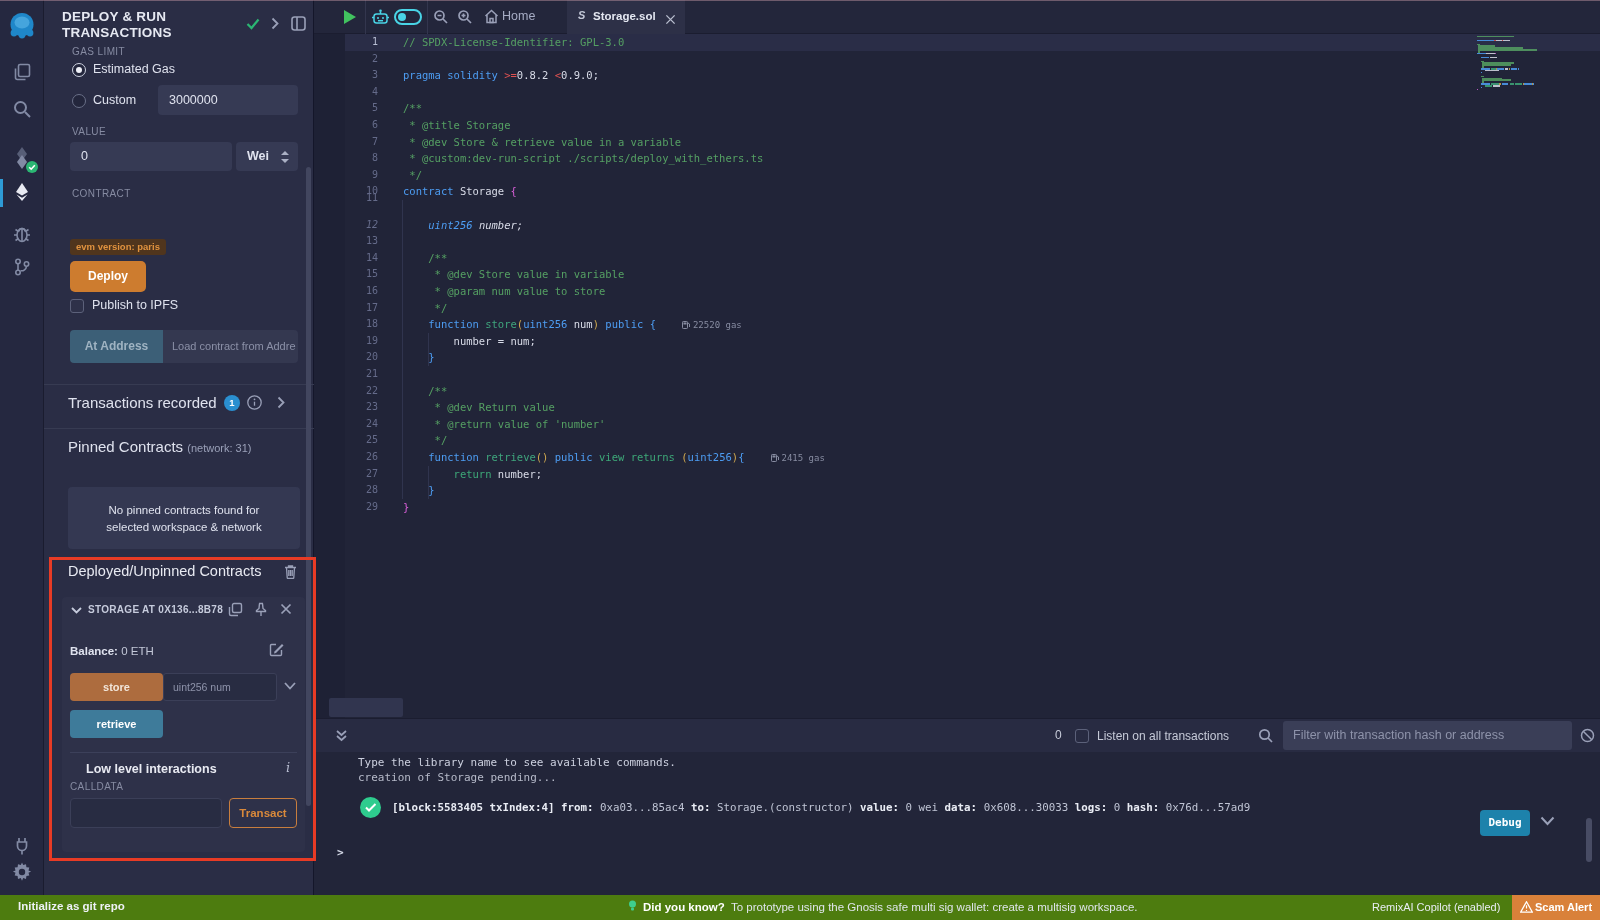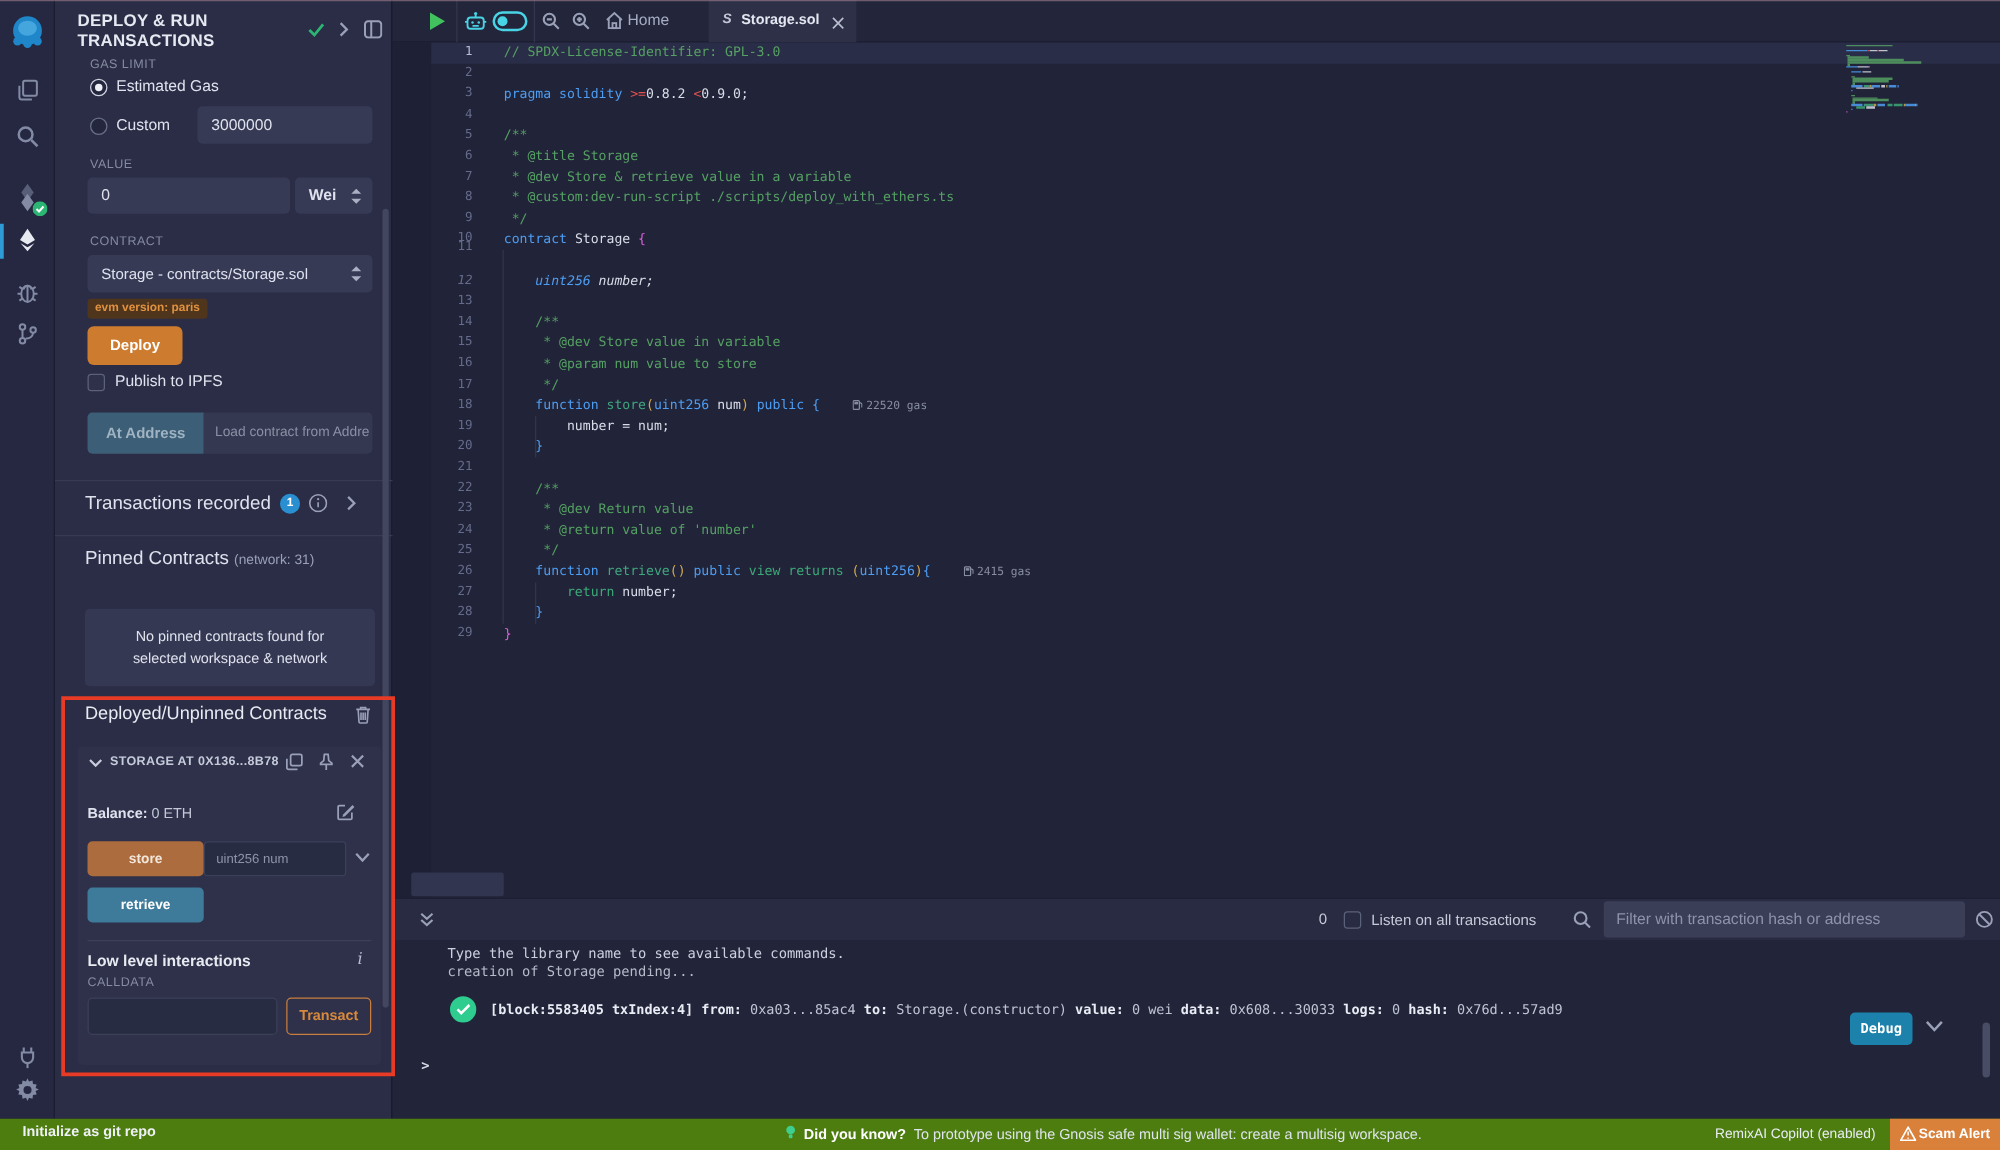--- a/index.html
+++ b/index.html
@@ -41,21 +41,21 @@
 
 
 #card { position:absolute; left:18px; top:597px; width:243px; height:255px; background:#2e3149; border-radius:4px; }
 #card-header-label { position:absolute; left:26px; top:7px; font-size:10px; font-weight:700; letter-spacing:.3px; color:#c6cbdc; }
 #balance-line { position:absolute; left:8px; top:48px; font-size:11.5px; color:#c3c8d8; }
 #balance-line b { color:#dfe2ee; }
 #store-btn { position:absolute; left:8px; top:76px; width:93px; height:28px; background:#ad6c3e; border-radius:4px; color:#f2e6da; font-size:11px; font-weight:700; text-align:center; line-height:28px; }
 #store-input { position:absolute; left:101px; top:76px; width:114px; height:28px; background:#282c42; border:1px solid #3b3f58; border-radius:3px; font-size:10.5px; color:#8e93aa; line-height:26px; padding-left:9px; }
 #retrieve-btn { position:absolute; left:8px; top:113px; width:93px; height:28px; background:#3e7b9a; border-radius:4px; color:#fff; font-size:11px; font-weight:700; text-align:center; line-height:28px; }
 #card-divider { position:absolute; left:8px; top:155px; width:227px; height:1px; background:#3c405a; }
-#lowlevel-title { position:absolute; left:8px; top:165px; font-size:12.5px; font-weight:700; color:#e8eaf2; }
+#lowlevel-title { position:absolute; left:24px; top:165px; font-size:12.5px; font-weight:700; color:#e8eaf2; }
 #calldata-label { position:absolute; left:8px; top:184px; }
 #calldata-input { position:absolute; left:8px; top:201px; width:152px; height:30px; background:#282c42; border:1px solid #3b3f58; border-radius:4px; }
 #transact-btn { position:absolute; left:167px; top:201px; width:68px; height:30px; border:1px solid #c87e3e; border-radius:4px; color:#d9893b; font-size:11.5px; font-weight:700; text-align:center; line-height:28px; }
 #red-box { position:absolute; left:49px; top:557px; width:267px; height:304px; border:3px solid #e83b25; z-index:10; pointer-events:none; }
 
 
 #main { position:absolute; left:314px; top:0; width:1286px; height:628px; }
 #tabbar { position:absolute; left:0; top:0; width:1286px; height:34px; background:#23263b; border-bottom:1px solid #1b1d30; }
 .vdiv { position:absolute; top:0; width:1px; height:34px; background:#33364e; }
 #home-label { position:absolute; left:188px; top:9px; font-size:12.5px; color:#a6acc4; }
@@ -199,21 +199,20 @@
   <div class="rlabel" style="left:49px; top:62px;">Estimated Gas</div>
   <div class="radio" style="left:28px; top:94px;"></div>
   <div class="rlabel" style="left:49px; top:93px;">Custom</div>
   <div class="input" style="left:114px; top:85px; width:140px; height:30px; line-height:30px;">3000000</div>
 
   <div class="abs label" style="left:28px; top:126px;">VALUE</div>
   <div class="input" style="left:26px; top:142px; width:162px; height:29px;">0</div>
   <div class="input" style="left:192px; top:142px; width:62px; height:29px; font-weight:700;"><span>Wei</span><span class="updown"></span></div>
 
   <div class="abs label" style="left:28px; top:188px;">CONTRACT</div>
-  <div class="input" style="left:26px; top:204px; width:228px; height:30px; line-height:30px; font-size:12px;"><span>Storage - contracts/Storage.sol</span><span class="updown"></span></div>
   <div id="evm-badge">evm version: paris</div>
   <div id="deploy-btn">Deploy</div>
   <div class="checkbox" style="left:26px; top:299px;"></div>
   <div class="rlabel" style="left:48px; top:298px;">Publish to IPFS</div>
   <div id="ataddr-btn">At Address</div>
   <div id="ataddr-input">Load contract from Addre</div>
 
   <div class="pdivider" style="top:384px;"></div>
   <div class="section-title" style="left:24px; top:394px;">Transactions recorded</div>
   <div id="txrec-badge">1</div>

